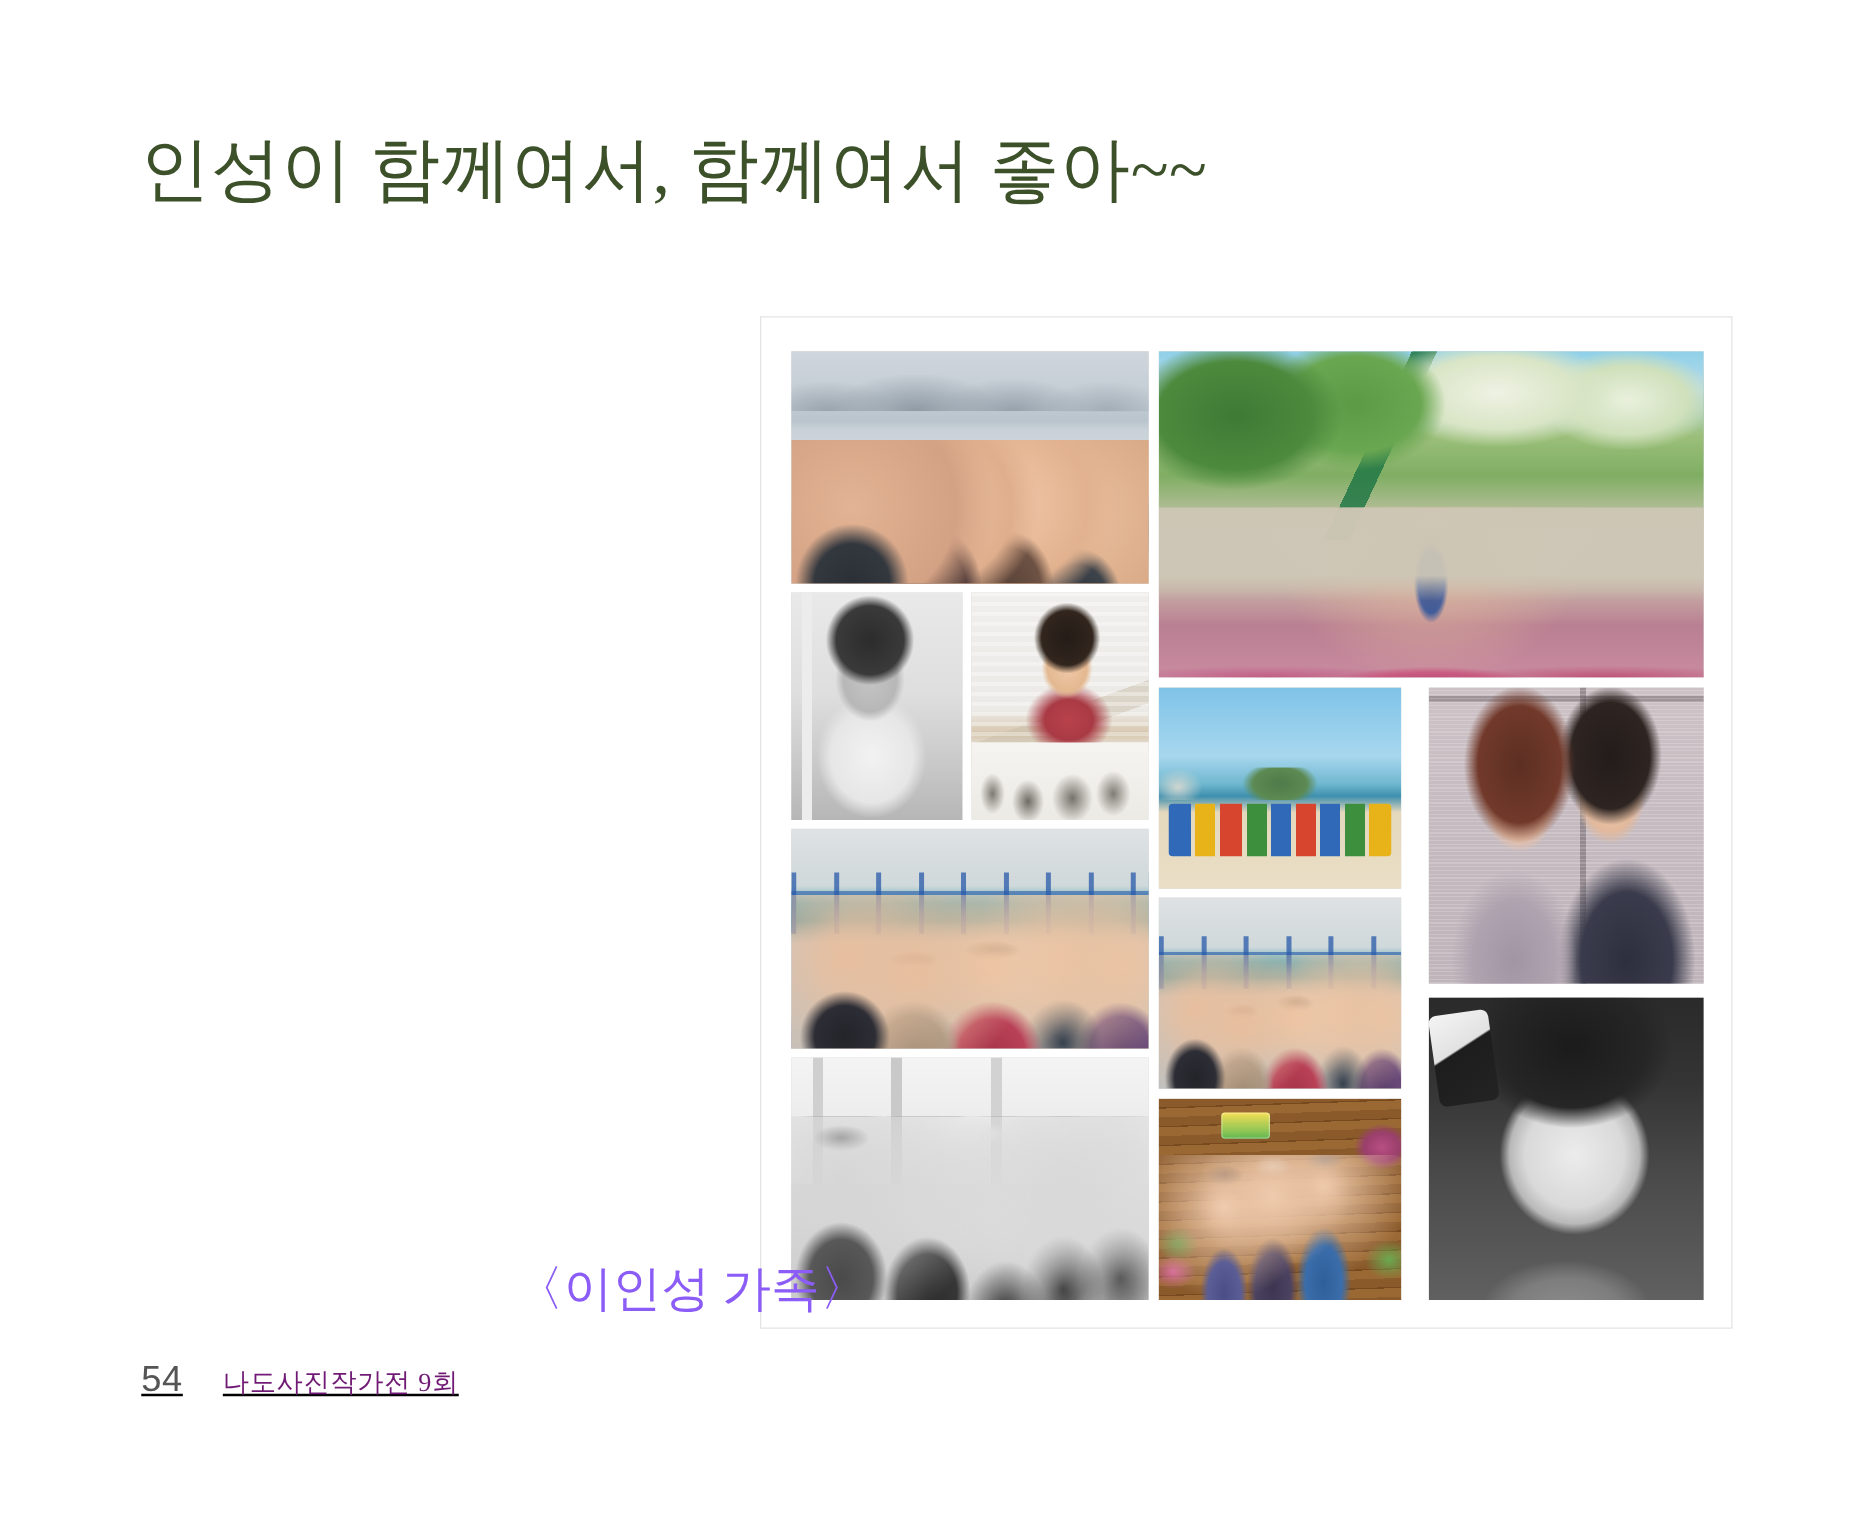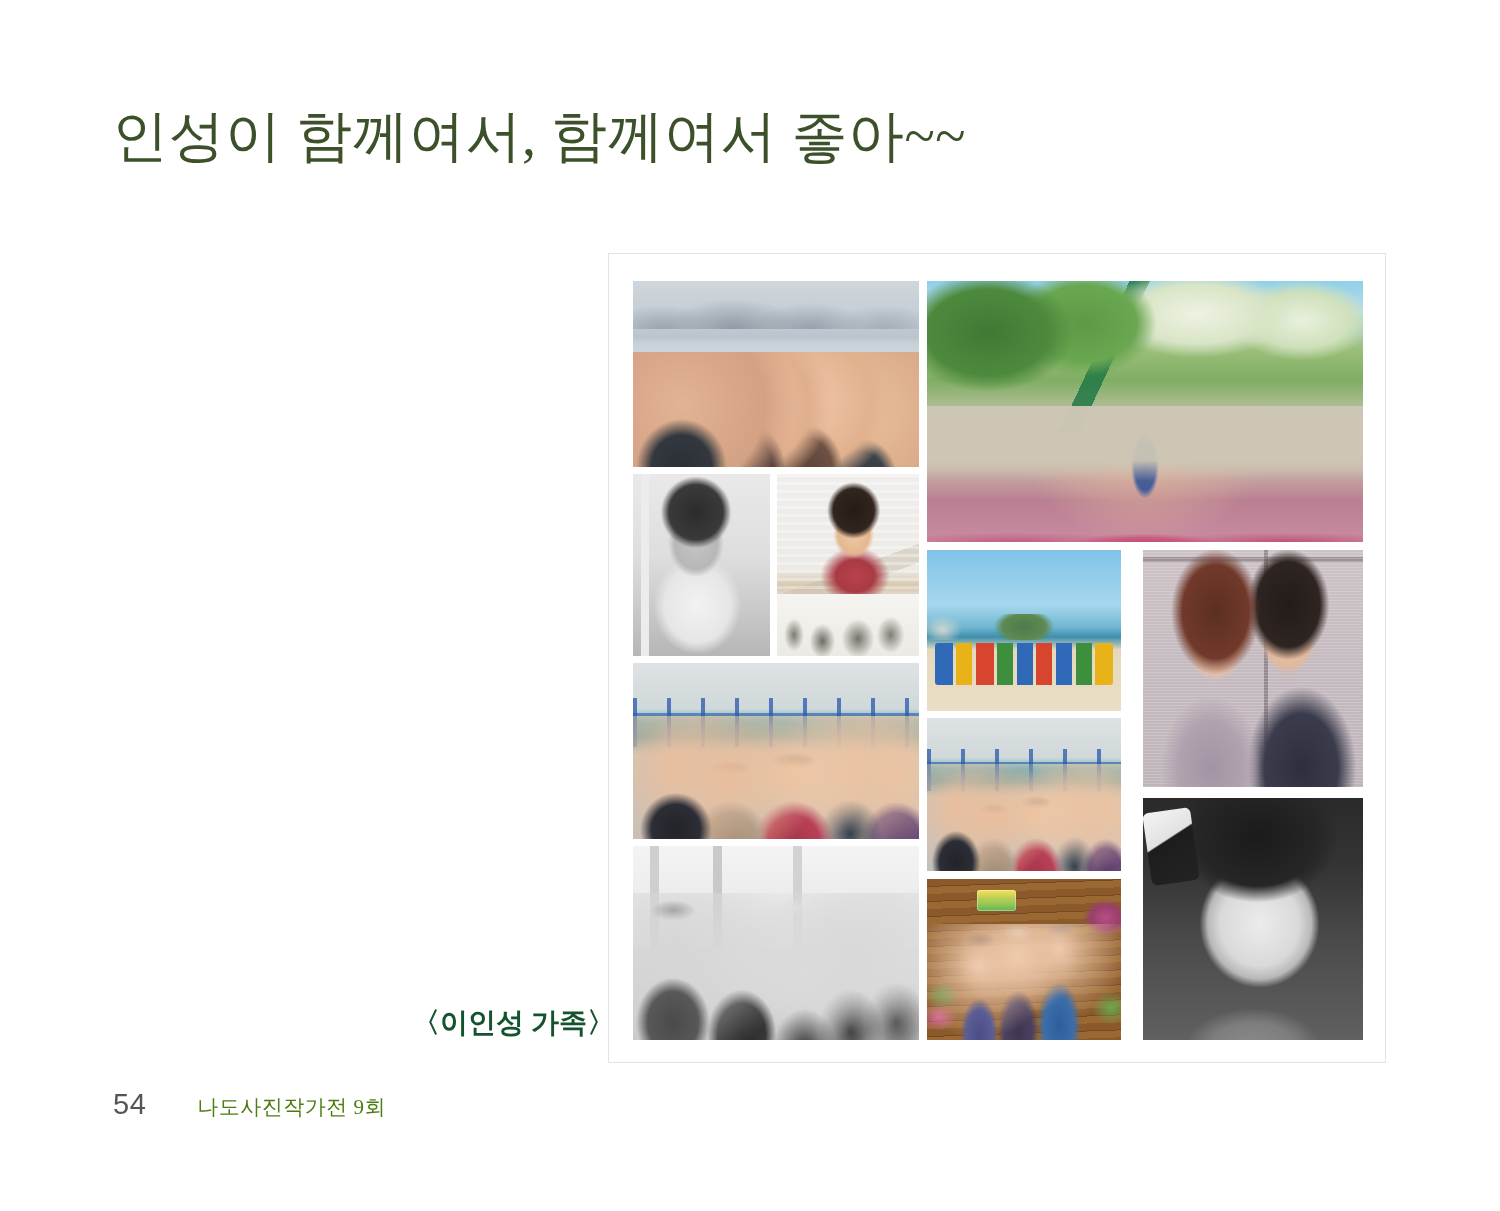--- a/index.html
+++ b/index.html
@@ -57,45 +57,45 @@
     font-size: 0px;
     color: transparent;
   }
 
   
   .collage-caption {
     position: absolute;
     left: 412px;
     top: 1004px;
     font-family: "Liberation Serif", serif;
-    font-size: 28px;
-    color: #14532d;
+    font-size: 39px;
+    color: #8b5cf6;
     white-space: nowrap;
-    font-weight: bold;
   }
 
   
   .footer {
     position: absolute;
     left: 113px;
     top: 1088px;
     display: flex;
     align-items: baseline;
-    gap: 51px;
+    gap: 32px;
+    text-decoration: underline;
   }
   .footer-page-number {
     font-family: "Liberation Sans", sans-serif;
     font-size: 29px;
     color: #555555;
     letter-spacing: 0.5px;
   }
   .footer-exhibition {
     font-family: "Liberation Serif", serif;
     font-size: 21px;
-    color: #4d7c0f;
+    color: #701a75;
     letter-spacing: 0.5px;
     white-space: nowrap;
   }
 
   
 
   
   .art-lake {
     background:
       linear-gradient(180deg,#cfd6dc 0%,#c3ccd4 22%,#b9c4cd 30%,#c9d2d8 34%,#d5dce1 55%,#cfd6db 100%);

